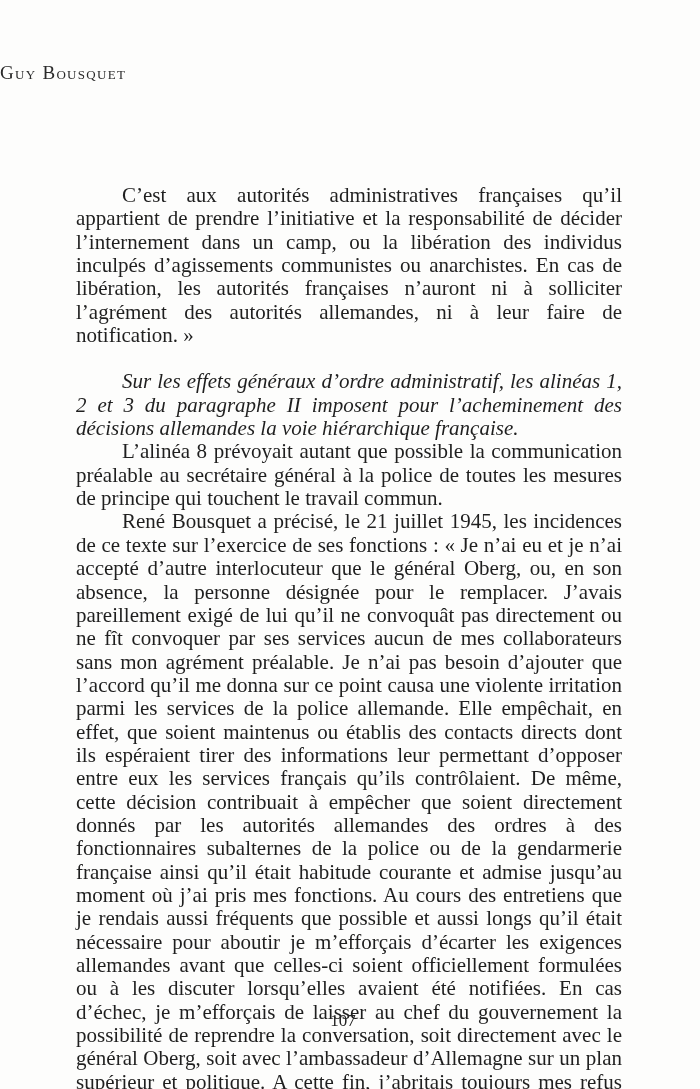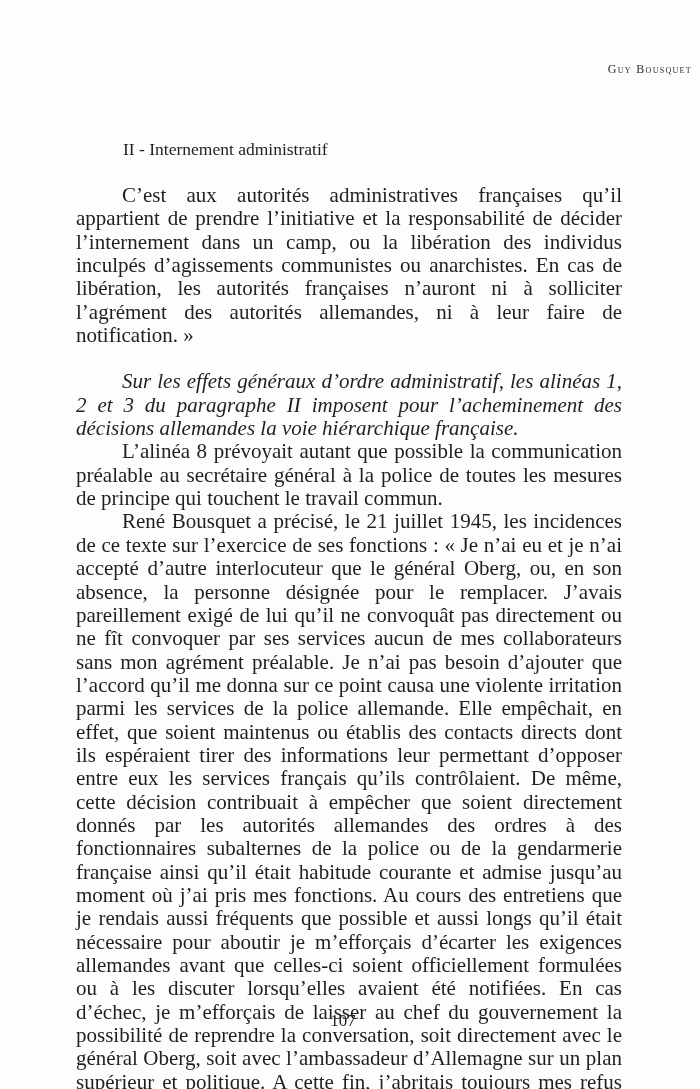--- a/index.html
+++ b/index.html
@@ -15,22 +15,22 @@
     background: #fdfdfc;
     color: #1f1f1f;
     font-family: "Liberation Serif", "DejaVu Serif", serif;
     overflow: hidden;
   }
   .running-header {
     position: absolute;
     top: 62px;
     left: 0;
     right: 8px;
-    text-align: right;
-    font-size: 12px;
+    text-align: left;
+    font-size: 19px;
     font-variant: small-caps;
     letter-spacing: 1.3px;
     color: #2a2a2a;
   }
   .section-heading {
     position: absolute;
     top: 139px;
     left: 123px;
     font-size: 17.5px;
     font-weight: normal;
@@ -65,21 +65,20 @@
     color: #242424;
   }
 </style>
 </head>
 <body>
 
 <div class="page">
 
   <div class="running-header">Guy Bousquet</div>
 
-  <h2 class="section-heading">II - Internement administratif</h2>
 
   <div class="body-text">
     <p>C’est aux autorités administratives françaises qu’il appartient de prendre l’initiative et la responsabilité de décider l’internement dans un camp, ou la libération des individus inculpés d’agissements communistes ou anarchistes. En cas de libération, les autorités françaises n’auront ni à solliciter l’agrément des autorités allemandes, ni à leur faire de notification. »</p>
     <p class="gap-before">Sur les effets généraux d’ordre administratif, les alinéas 1, 2 et 3 du paragraphe II imposent pour l’acheminement des décisions allemandes la voie hiérarchique française.</p>
     <p>L’alinéa 8 prévoyait autant que possible la communication préalable au secrétaire général à la police de toutes les mesures de principe qui touchent le travail commun.</p>
     <p>René Bousquet a précisé, le 21 juillet 1945, les incidences de ce texte sur l’exercice de ses fonctions : « Je n’ai eu et je n’ai accepté d’autre interlocuteur que le général Oberg, ou, en son absence, la personne désignée pour le remplacer. J’avais pareillement exigé de lui qu’il ne convoquât pas directement ou ne fît convoquer par ses services aucun de mes collaborateurs sans mon agrément préalable. Je n’ai pas besoin d’ajouter que l’accord qu’il me donna sur ce point causa une violente irritation parmi les services de la police allemande. Elle empêchait, en effet, que soient maintenus ou établis des contacts directs dont ils espéraient tirer des informations leur permettant d’opposer entre eux les services français qu’ils contrôlaient. De même, cette décision contribuait à empêcher que soient directement donnés par les autorités allemandes des ordres à des fonctionnaires subalternes de la police ou de la gendarmerie française ainsi qu’il était habitude courante et admise jusqu’au moment où j’ai pris mes fonctions. Au cours des entretiens que je rendais aussi fréquents que possible et aussi longs qu’il était nécessaire pour aboutir je m’efforçais d’écarter les exigences allemandes avant que celles-ci soient officiellement formulées ou à les discuter lorsqu’elles avaient été notifiées. En cas d’échec, je m’efforçais de laisser au chef du gouvernement la possibilité de reprendre la conversation, soit directement avec le général Oberg, soit avec l’ambassadeur d’Allemagne sur un plan supérieur et politique. A cette fin, j’abritais toujours mes refus soit derrière mes sentiments personnels, soit derrière une impossibilité matérielle, administrative, légale,</p>
   </div>
 
   <div class="page-number">107</div>
 

